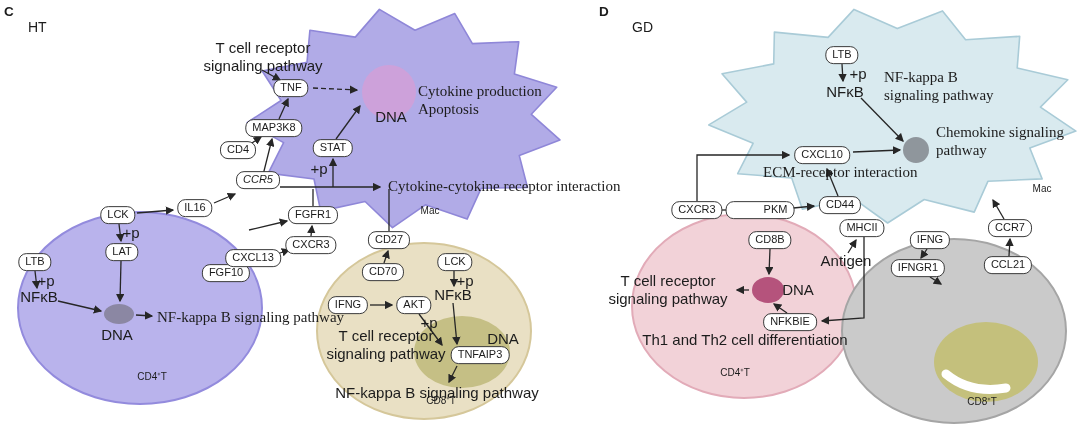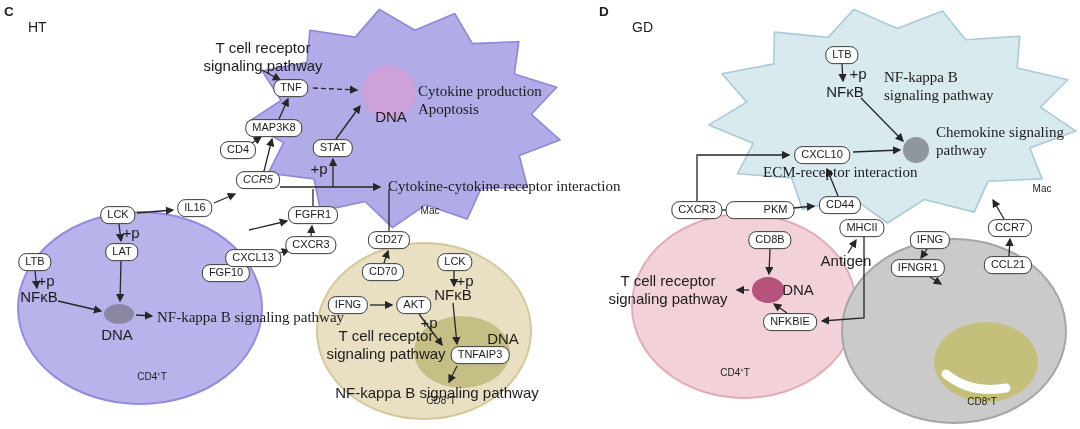--- a/index.html
+++ b/index.html
@@ -159,14 +159,15 @@
       <div class="annotation" style="left: 845px; top: 92px;">NFκB</div>
       <div class="annotation left" style="left: 884px; top: 86px;">NF-kappa B
 signaling pathway</div>
       <div class="annotation left" style="left: 936px; top: 141px;">Chemokine signaling
 pathway</div>
       <div class="annotation left" style="left: 763px; top: 172px;">ECM-receptor interaction</div>
       <div class="annotation" style="left: 846px; top: 261px; text-align: right;">Antigen</div>
       <div class="annotation" style="left: 668px; top: 290px;">T cell receptor
 signaling pathway</div>
       <div class="annotation" style="left: 798px; top: 290px;">DNA</div>
+      <div class="annotation" style="left: 745px; top: 340px;">Th1 and Th2 cell differentiation</div>
     </div>
 </div>
 
 </body></html>

